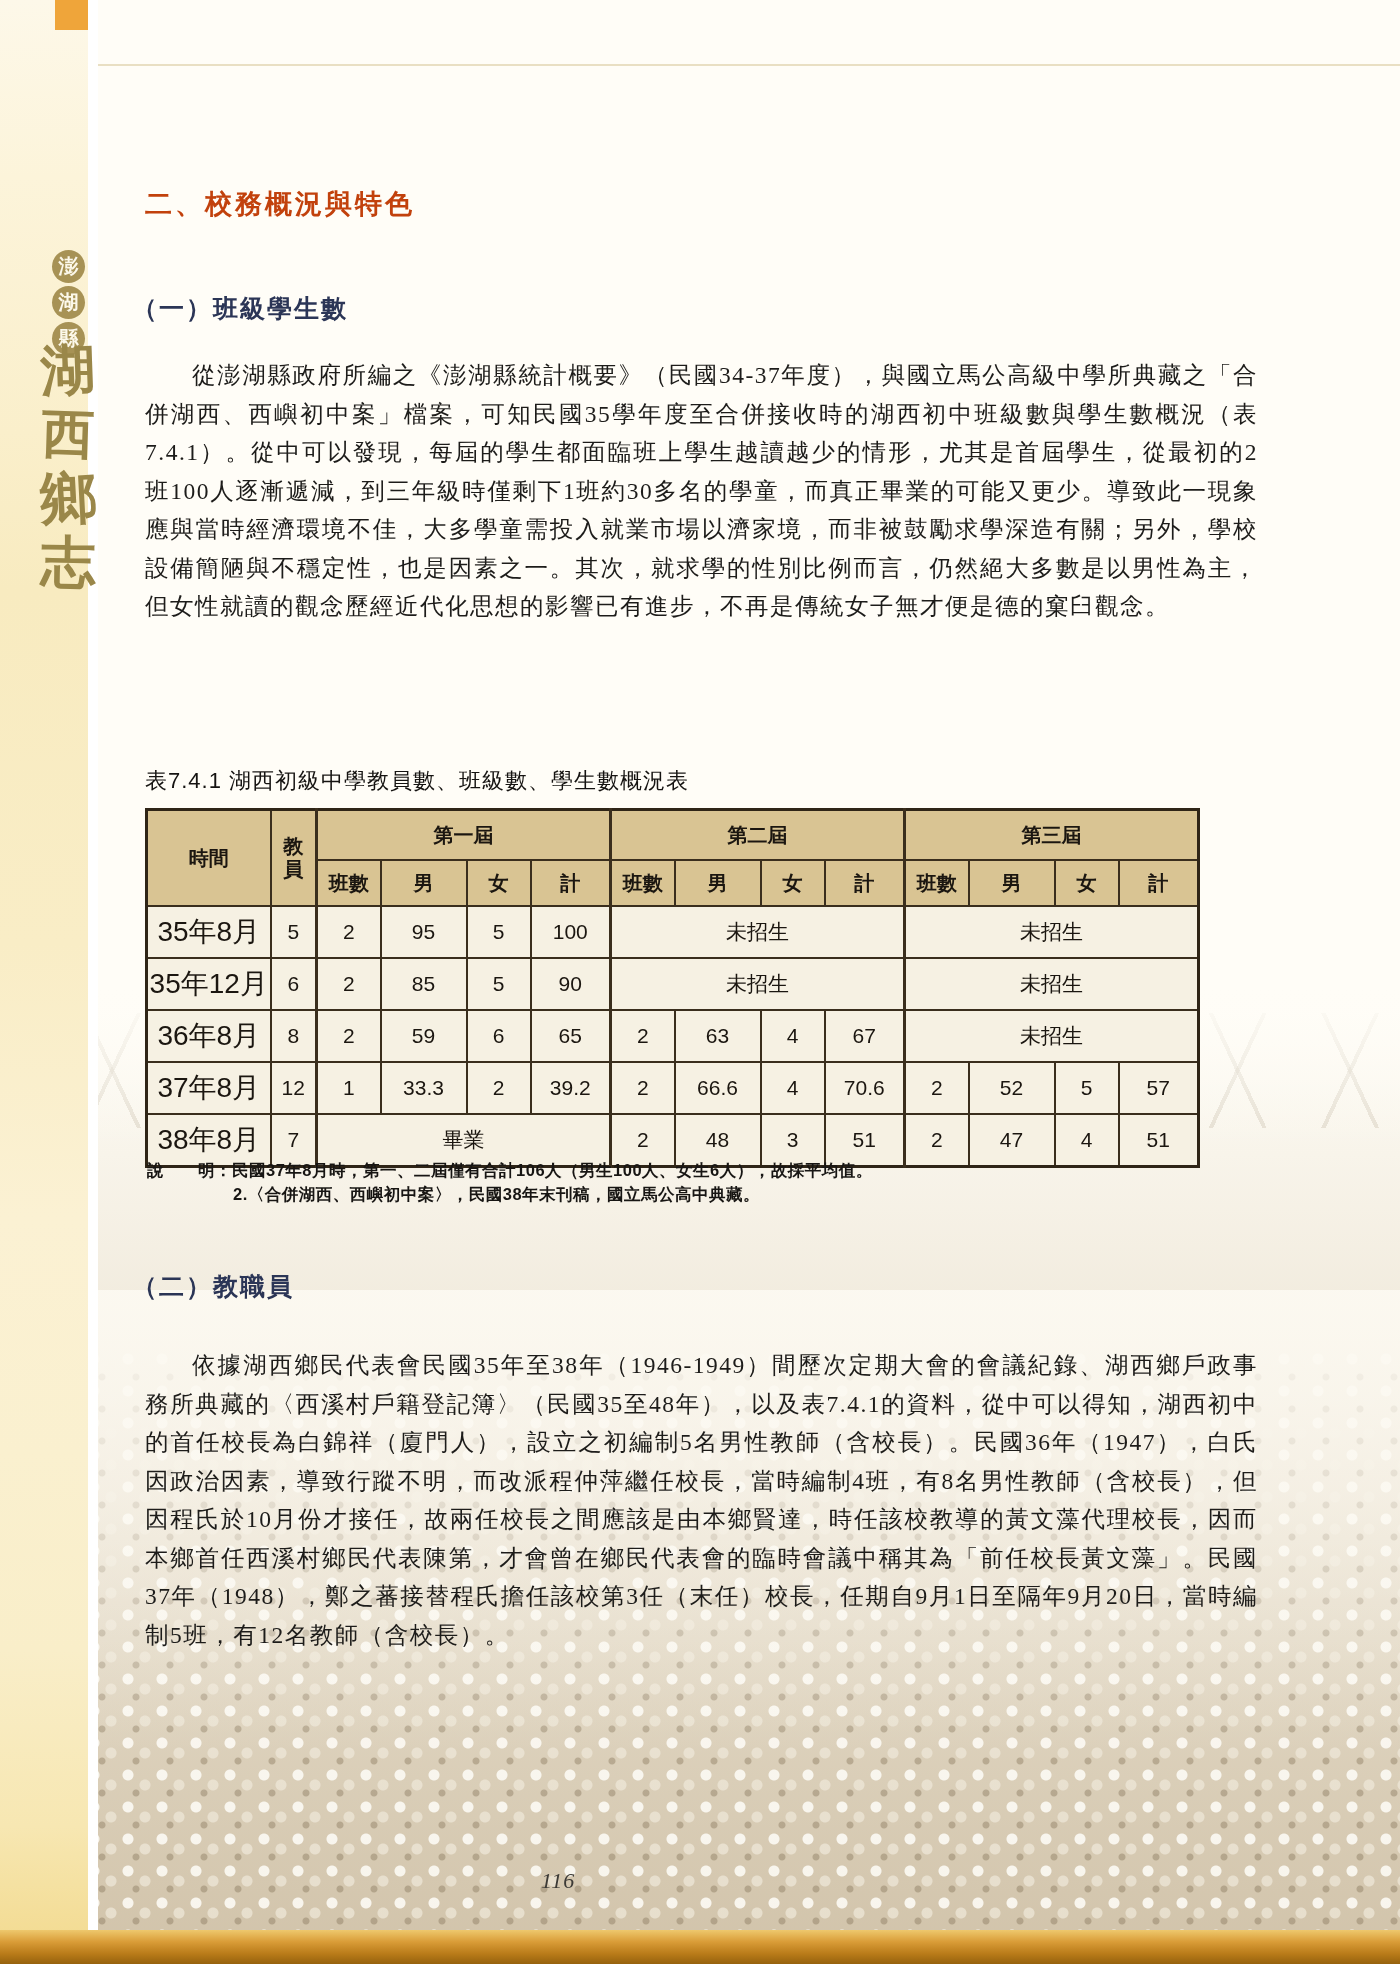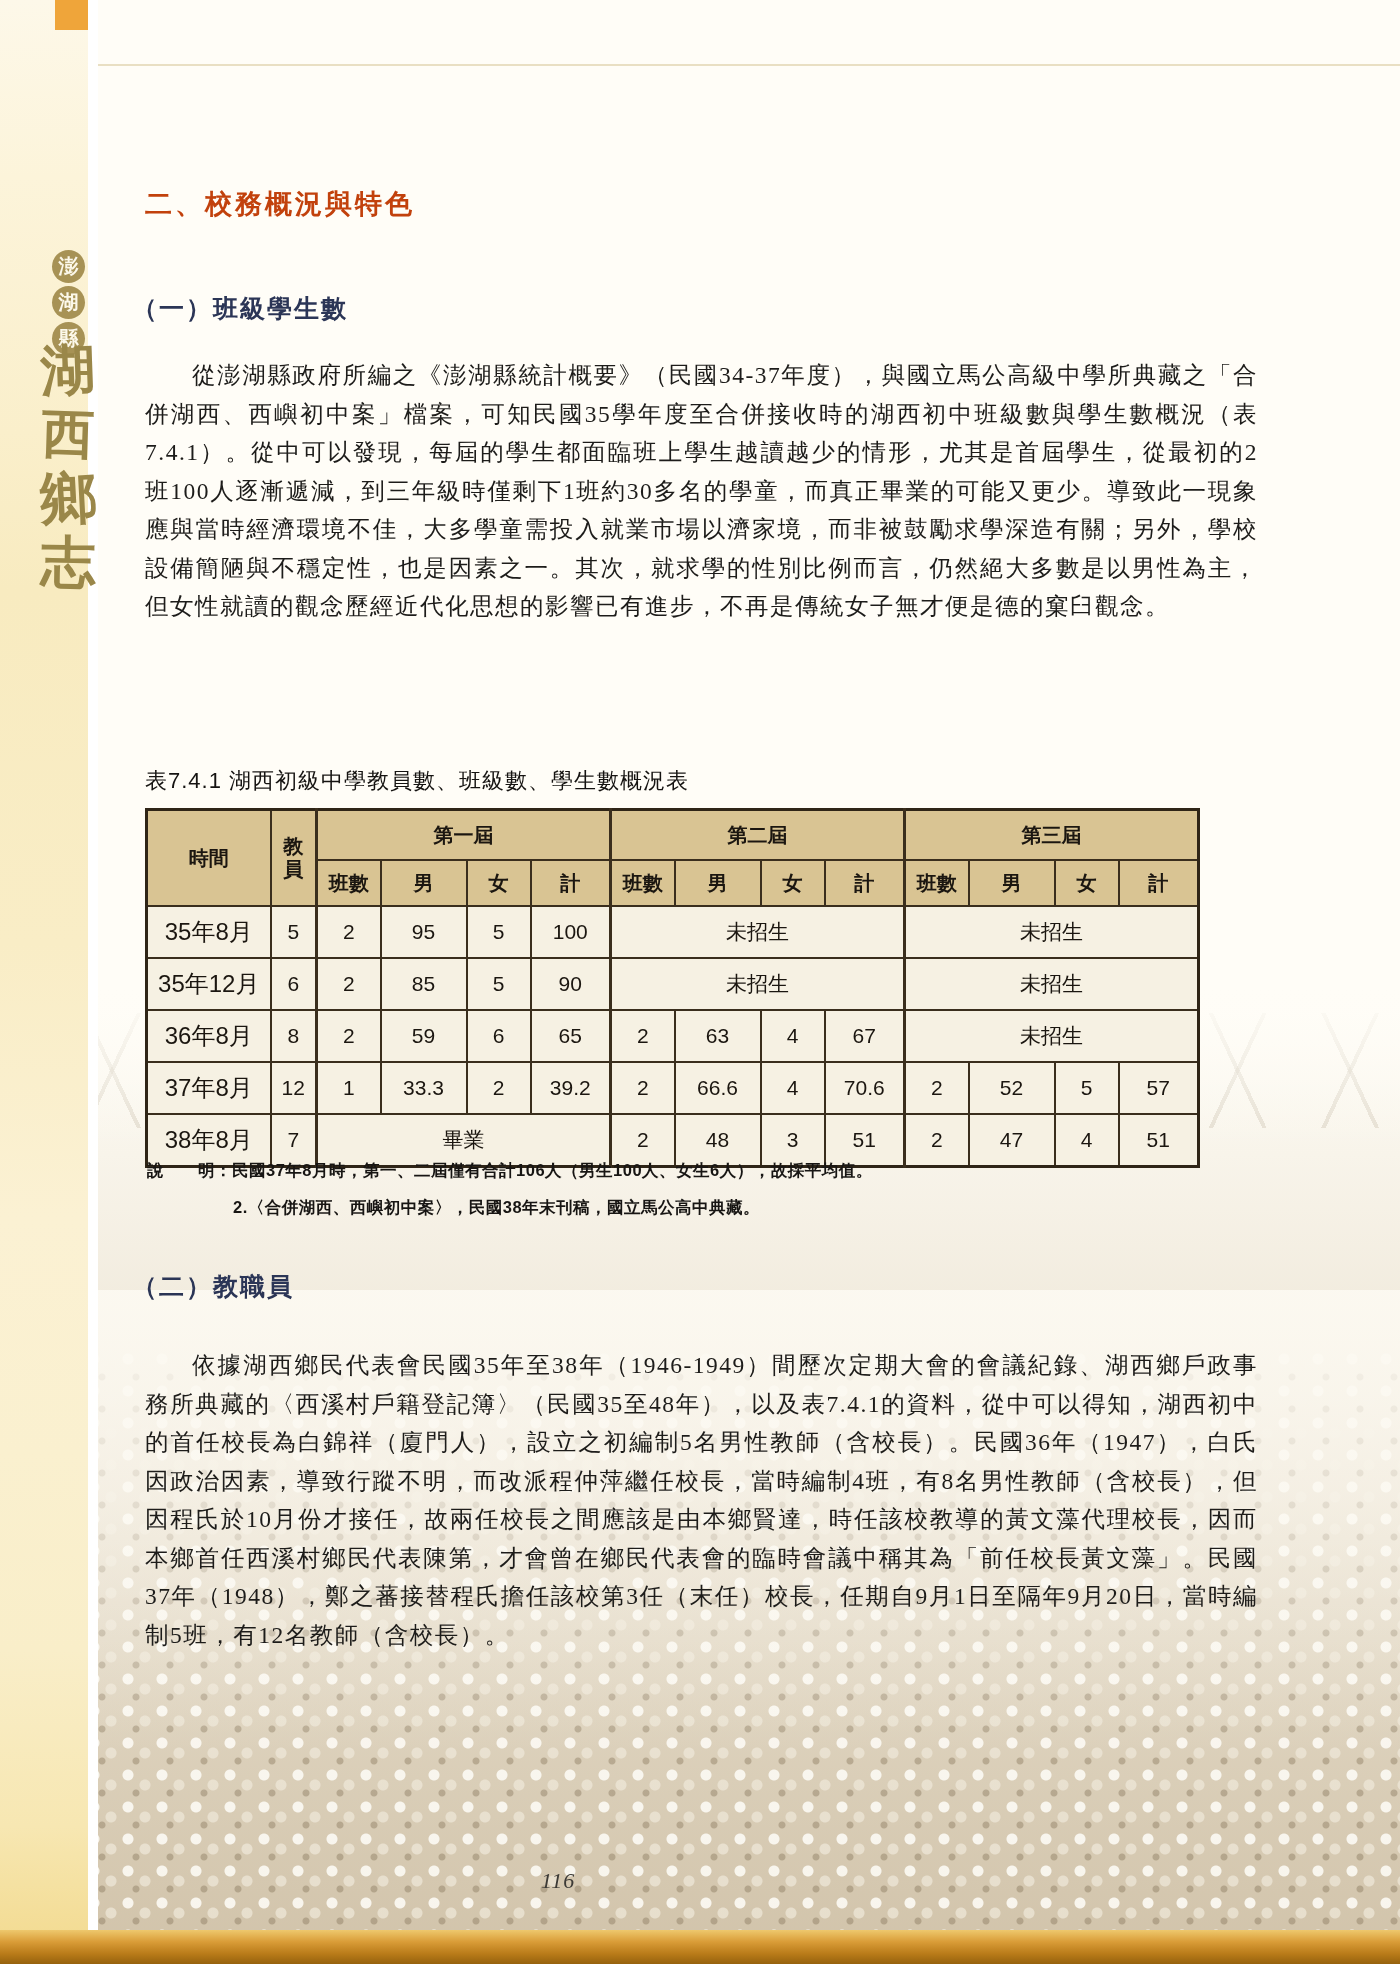--- a/index.html
+++ b/index.html
@@ -67,28 +67,28 @@
   .table-caption{position:absolute;left:145px;top:766px;font-size:22px;font-weight:normal;color:#151311;letter-spacing:1px;}
 
   table.data{position:absolute;left:145px;top:808px;border-collapse:collapse;background:#f6f1e3;
     border:3px solid #2f2517;}
   table.data th, table.data td{border:2px solid #3a2e1d;text-align:center;vertical-align:middle;
     color:#1b1610;padding:0;}
   table.data th{background:#d9c493;font-weight:bold;font-size:20px;}
   table.data thead tr:first-child th{height:48px;}
   table.data thead tr:last-child th{height:44px;}
   table.data td{background:#f6f1e3;font-size:21px;height:50px;}
-  table.data td.time{font-size:24px;}
+  table.data td.time{font-size:28px;}
   table.data .grp{border-left-width:3px;}
   table.data th.teachers{line-height:23px;padding:0 6px;}
 
   .notes{position:absolute;left:147px;top:1158px;width:1113px;font-size:16.5px;font-weight:bold;
     color:#171513;line-height:24px;letter-spacing:.5px;}
   .note-line{white-space:nowrap;}
-  .note-indent{padding-left:86px;margin-top:13px;}
+  .note-indent{padding-left:86px;}
 
   .page-number{position:absolute;left:541px;top:1840px;font-family:"Liberation Serif","DejaVu Serif",serif;
     font-style:italic;font-size:22px;color:#3c3a36;letter-spacing:1px;margin-top:28px;}
 </style>
 </head>
 <body>
 
 <div class="page">
 
   <div class="photo">

